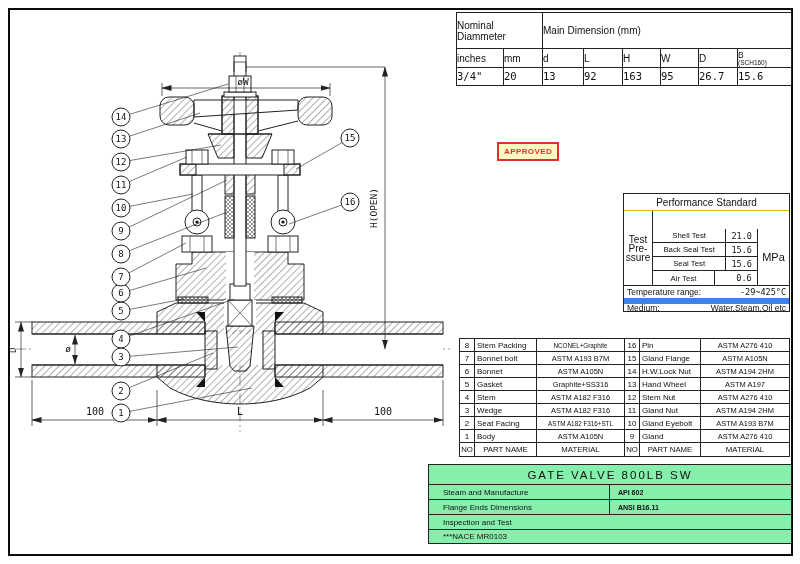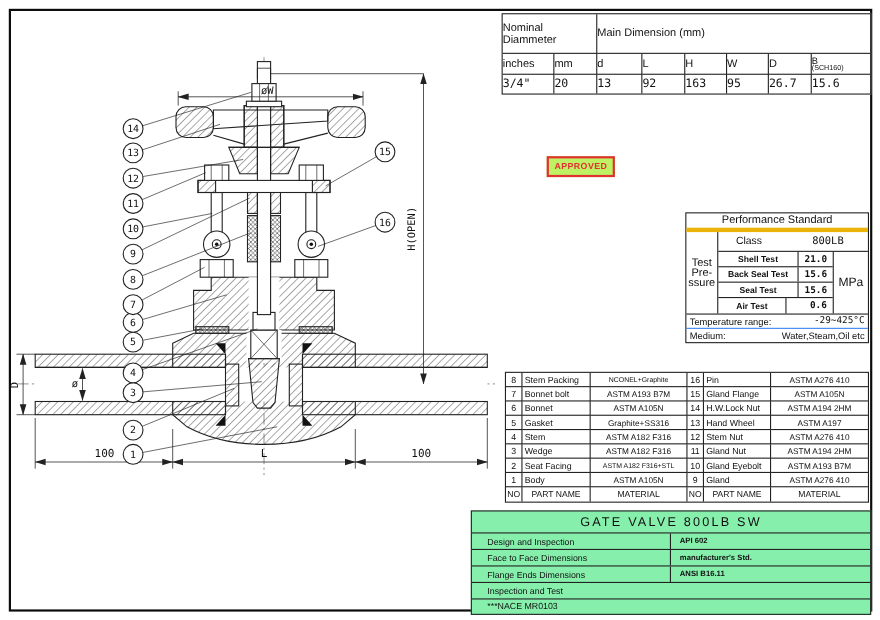--- a/index.html
+++ b/index.html
@@ -14,36 +14,36 @@
   .gc{border-right:1px solid #222;border-bottom:1px solid #222;display:flex;flex-direction:column;
       align-items:flex-start;justify-content:center;font-size:10px;line-height:11px;white-space:nowrap;}
   .gc.nr{border-right:none}
   .gc.nb{border-bottom:none}
   .gc.val{font-family:"DejaVu Sans Mono",monospace;font-size:10.5px;}
   .sub{font-size:6.5px;line-height:7px;}
   .btop{font-size:8.5px;line-height:8px;}
 
   
   #stamp{position:absolute;left:497px;top:142px;border:2px solid #e03131;color:#e03131;
-    font-size:8px;font-weight:bold;letter-spacing:.4px;padding:3px 5px;background:#bef264;}
+    font-size:8px;font-weight:bold;letter-spacing:.4px;padding:3px 5px;background:#fef9c3;}
 
   
   #perf{position:absolute;left:623px;top:193px;width:165px;height:117px;border:1.5px solid #222;background:#fff;font-size:8.5px;}
   #perf .abs{position:absolute;box-sizing:border-box;}
-  .p-title{left:0;top:0;width:165px;height:17px;border-bottom:4px solid #eab308;display:flex;align-items:center;justify-content:center;font-size:10px;text-align:right;}
+  .p-title{left:0;top:0;width:165px;height:17px;border-bottom:1px solid #eab308;display:flex;align-items:center;justify-content:center;font-size:10px;text-align:right;}
   .p-press{left:0;top:17px;width:29px;height:74px;border-right:1px solid #222;display:flex;flex-direction:column;align-items:center;justify-content:center;font-size:10px;line-height:9px;}
   .p-class{left:29px;top:17px;width:136px;height:18px;border-bottom:1px solid #222;display:flex;align-items:center;justify-content:space-between;padding:0 22px 0 16px;font-size:9.5px;}
   .p-tests{left:29px;top:35px;width:104px;height:56px;}
-  .p-trow{display:flex;height:14px;box-sizing:border-box;border-bottom:1px solid #222;font-weight:bold;}
+  .p-trow{display:flex;height:14px;box-sizing:border-box;border-bottom:1px solid #222;}
   .p-trow:last-child{border-bottom:none;gap:16px;}
   .p-tname{width:73px;border-right:1px solid #222;display:flex;align-items:center;justify-content:center;font-size:7.8px;white-space:nowrap;}
   .p-tval{width:31px;display:flex;align-items:center;justify-content:center;font-size:8.5px;font-family:"DejaVu Sans Mono",monospace;}
   .p-mpa{left:133px;top:35px;width:32px;height:56px;border-left:1px solid #222;display:flex;align-items:center;justify-content:center;font-size:11px;}
   .p-temp{left:0;top:91px;width:165px;height:13px;border-top:1px solid #222;display:flex;align-items:center;justify-content:space-between;padding:0 3px;box-sizing:border-box;white-space:nowrap;}
-  .p-med{left:0;top:104px;width:165px;height:13px;border-top:1px solid #3b82f6;display:flex;align-items:center;justify-content:space-between;padding:0 3px;box-sizing:border-box;white-space:nowrap;}
+  .p-med{left:0;top:104px;width:165px;height:13px;border-top:6px solid #3b82f6;display:flex;align-items:center;justify-content:space-between;padding:0 3px;box-sizing:border-box;white-space:nowrap;}
 
   
   #parts{position:absolute;left:459px;top:338px;width:329px;border:1.5px solid #222;background:#fff;
     display:grid;grid-template-columns:15px 62px 88px 15px 61px 88px;grid-auto-rows:13px;}
   .pc{border-right:1px solid #222;border-bottom:1px solid #222;display:flex;align-items:center;
       font-size:8px;line-height:13px;white-space:nowrap;overflow:visible;box-sizing:border-box;}
   .pc.no{justify-content:center;}
   .pc.nm{padding-left:2px;}
   .pc.mt{justify-content:center;font-size:7.5px;}
   .pc.mt.xs{font-size:6.3px;}
@@ -310,24 +310,20 @@
   </div>
 
   <div id="stamp">APPROVED</div>
 
   <div id="perf">
     <div class="abs p-title">Performance Standard</div>
     <div class="abs p-press">
       <span>Test</span>
       <span>Pre-</span>
       <span>ssure</span>
-    </div>
-    <div class="abs p-class">
-      <span>Class</span>
-      <span style="font-family:'DejaVu Sans Mono',monospace">800LB</span>
     </div>
     <div class="abs p-tests" id="perf-tests">
         <div class="p-trow">
           <div class="p-tname">Shell Test</div>
           <div class="p-tval">21.0</div>
         </div>
         <div class="p-trow">
           <div class="p-tname">Back Seal Test</div>
           <div class="p-tval">15.6</div>
         </div>
@@ -405,26 +401,22 @@
       <div class="pc hdr lastrow">MATERIAL</div>
       <div class="pc hdr lastrow">NO</div>
       <div class="pc hdr lastrow">PART NAME</div>
       <div class="pc hdr lastcol lastrow">MATERIAL</div>
     </div>
 
   <div id="tblock">
     <div class="tb-title">GATE VALVE 800LB SW</div>
     <div id="tb-rows">
         <div class="tb-row">
-          <div class="tb-label">Design and Inspection</div>
+          <div class="tb-label">Steam and Manufacture</div>
           <div class="tb-value small">API 602</div>
-        </div>
-        <div class="tb-row">
-          <div class="tb-label">Face to Face Dimensions</div>
-          <div class="tb-value small">manufacturer's Std.</div>
         </div>
         <div class="tb-row">
           <div class="tb-label">Flange Ends Dimensions</div>
           <div class="tb-value small">ANSI B16.11</div>
         </div>
         <div class="tb-row">
           <div class="tb-label">Inspection and Test</div>
         </div>
       </div>
     <div class="tb-note">***NACE MR0103</div>

